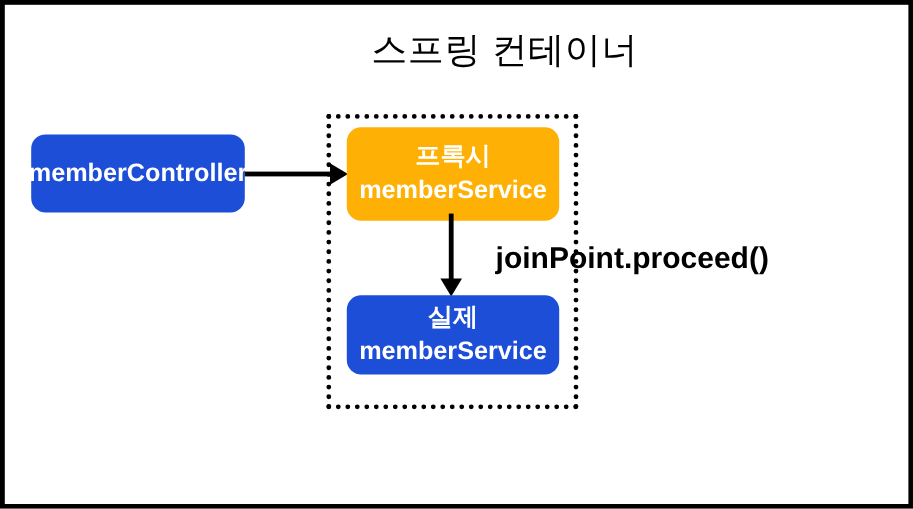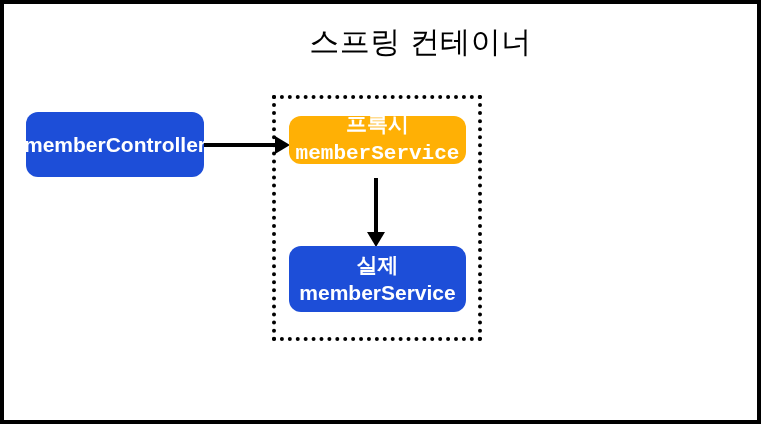--- a/index.html
+++ b/index.html
@@ -44,22 +44,22 @@
 
   .node-green  { background: #1d4ed8; }
   .node-orange { background: #FFB005; }
 
   .member-controller {
     left: 22px; top: 108px;
     width: 178px; height: 65px;
   }
 
   .proxy-service {
-    left: 285px; top: 112px;
-    width: 177px; height: 48px; font-family: Liberation Mono, monospace;
+    left: 285px; top: 102px;
+    width: 177px; height: 78px;
   }
 
   .real-service {
     left: 285px; top: 242px;
     width: 177px; height: 66px;
   }
 
   .spring-bean-boundary {
     position: absolute;
     left: 268px; top: 91px;
@@ -125,19 +125,20 @@
   <div class="spring-bean-boundary"></div>
 
   <div class="node node-orange proxy-service">
     <span>프록시</span>
     <span>memberService</span>
   </div>
 
   <div class="arrow-line-v"></div>
   <div class="arrow-head-down"></div>
 
+  <div class="proceed-annotation">joinPoint.proceed()</div>
 
   <div class="node node-green real-service">
     <span>실제</span>
     <span>memberService</span>
   </div>
 
 </div>
 
 </body></html>

